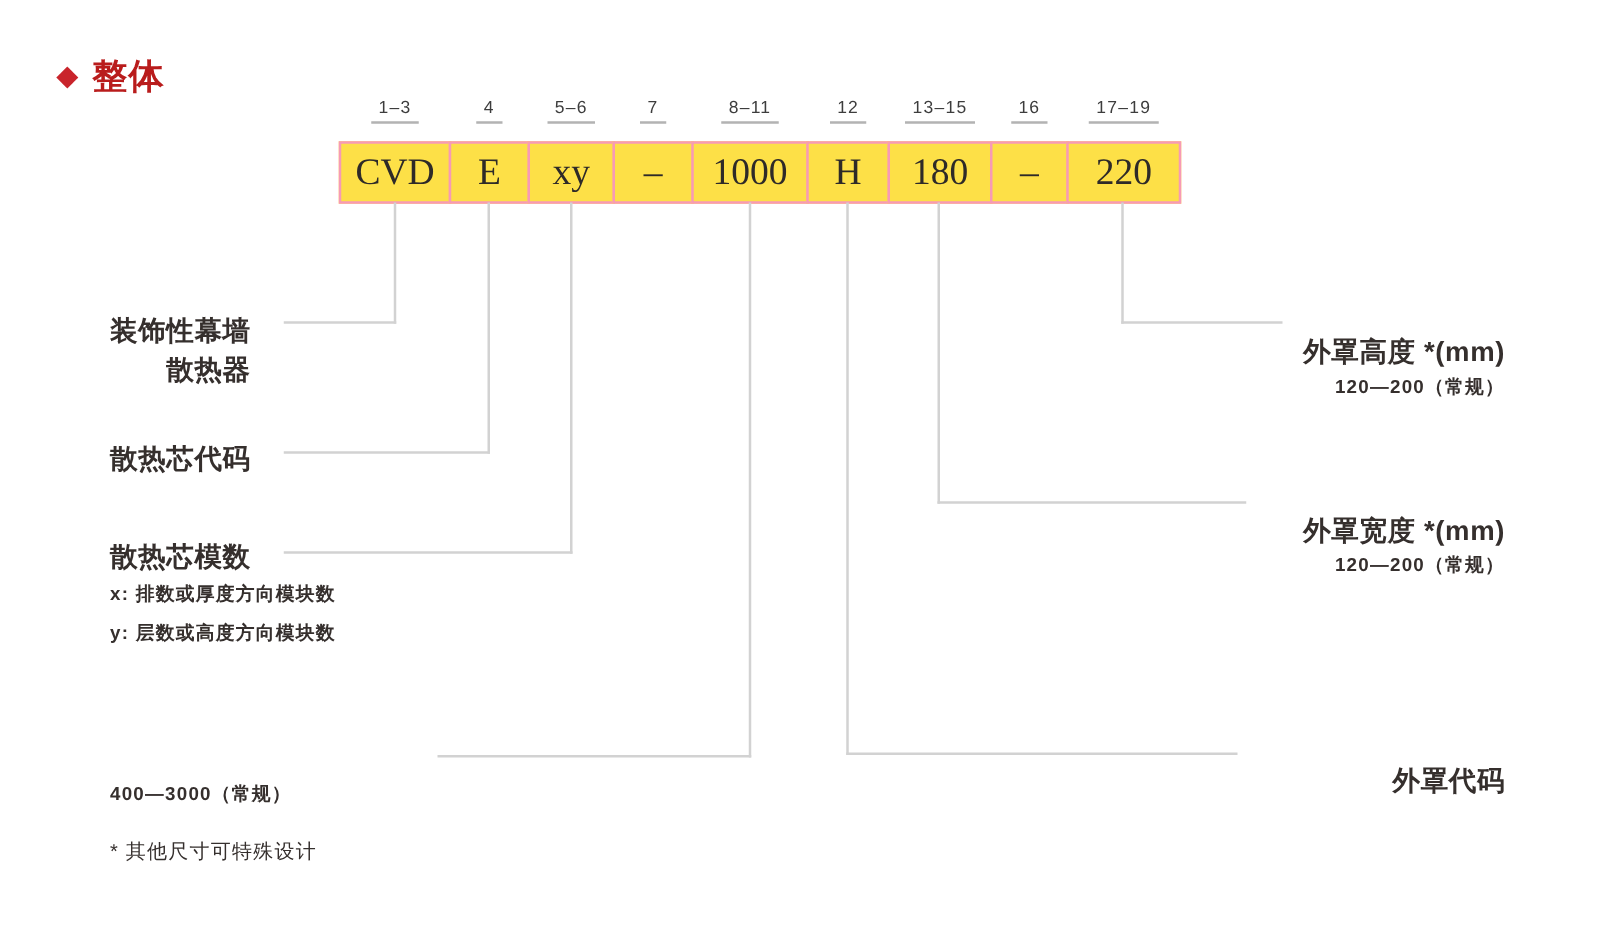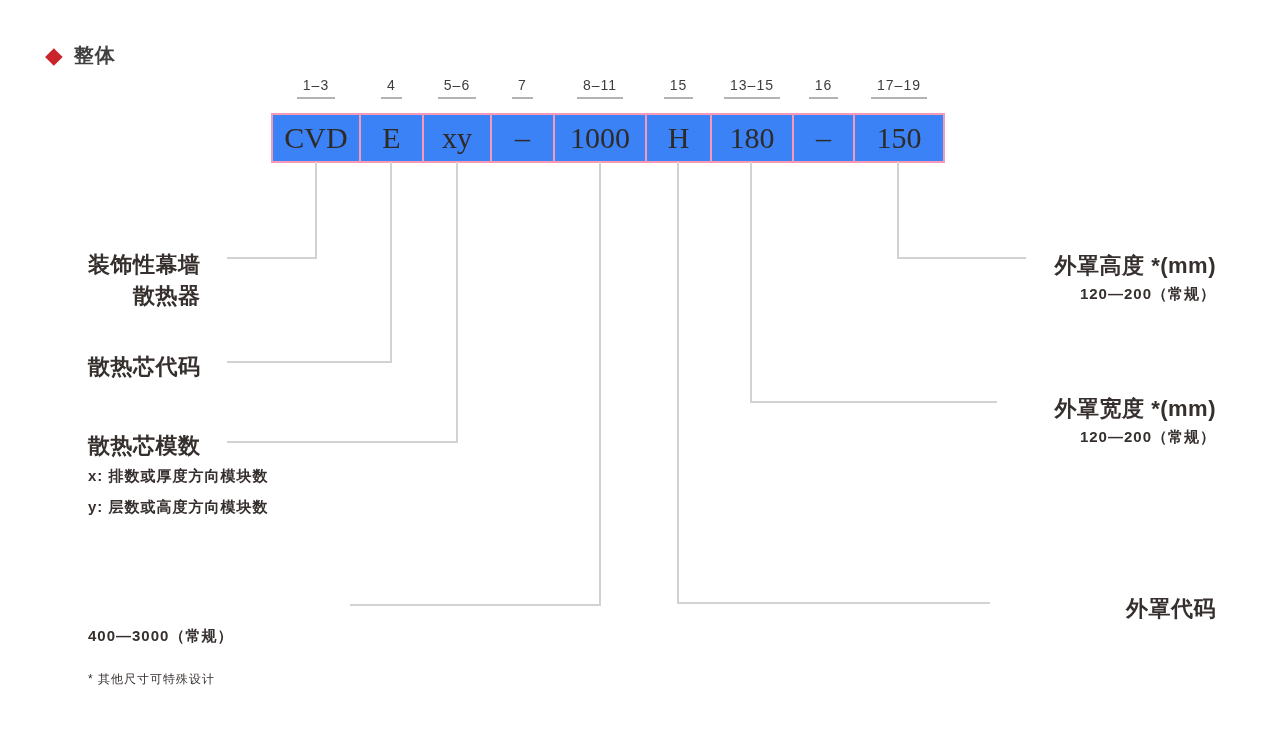--- a/index.html
+++ b/index.html
@@ -4,46 +4,46 @@
 <style>
   html,body{margin:0;padding:0;background:#fff;}
   #canvas{
     position:relative;width:1280px;height:748px;background:#ffffff;
     font-family:"Liberation Sans","DejaVu Sans",sans-serif;
     color:#352f2d;overflow:hidden;
   }
   
   .title-row{position:absolute;left:45px;top:42px;display:flex;align-items:center;gap:11px;}
   .title-diamond{color:#c9242b;font-size:23px;line-height:1;font-family:"DejaVu Sans",sans-serif;}
-  .title-text{color:#404040;font-size:20px;font-weight:bold;letter-spacing:1px;}
+  .title-text{color:#b91c1c;font-size:28px;font-weight:bold;letter-spacing:1px;}
   
   .code-col{position:absolute;top:78px;}
   .pos-label{height:27px;display:flex;justify-content:center;align-items:flex-start;}
   .pos-label span{
     display:inline-block;font-size:14px;color:#3d3d3d;letter-spacing:1px;
     padding:0 6px 4px 6px;border-bottom:2px solid #b3b3b3;line-height:1.1;
   }
   .code-box{
     position:absolute;top:35px;left:0;height:50px;width:100%;
-    box-sizing:border-box;border:2px solid #f79ab5;background:#3b82f6;
+    box-sizing:border-box;border:2px solid #f79ab5;background:#fde047;
     display:flex;align-items:center;justify-content:center;
     font-family:"Liberation Serif","DejaVu Serif",serif;
     font-size:30px;color:#2e2a28;
   }
   
   .vline{position:absolute;width:2px;background:#d2d2d2;}
   .hline{position:absolute;height:2px;background:#d2d2d2;}
   
   .ann{position:absolute;white-space:nowrap;}
   .ann-left{left:88px;text-align:right;}
-  .ann-right{right:64px;text-align:right;}
+  .ann-right{right:76px;text-align:right;margin-top:16px;}
   .ann-title{font-size:22px;font-weight:bold;letter-spacing:0.5px;line-height:31px;}
   .ann-title span{display:block;}
   .ann-sub{font-size:15px;font-weight:bold;letter-spacing:1px;line-height:1.3;}
-  .footnote{font-size:12px;letter-spacing:1px;}
+  .footnote{font-size:16px;letter-spacing:1px;}
 </style>
 </head>
 <body>
 
 <div id="canvas">
 
   <div class="title-row">
     <span class="title-diamond">◆</span>
     <span class="title-text">整体</span>
   </div>
@@ -73,41 +73,41 @@
     <div class="code-box">–</div>
   </div>
   <div class="code-col" style="left:553px;width:94px;">
     <div class="pos-label">
         <span>8–11</span>
       </div>
     <div class="code-box">1000</div>
   </div>
   <div class="code-col" style="left:645px;width:67px;">
     <div class="pos-label">
-        <span>15</span>
+        <span>12</span>
       </div>
     <div class="code-box">H</div>
   </div>
   <div class="code-col" style="left:710px;width:84px;">
     <div class="pos-label">
         <span>13–15</span>
       </div>
     <div class="code-box">180</div>
   </div>
   <div class="code-col" style="left:792px;width:63px;">
     <div class="pos-label">
         <span>16</span>
       </div>
     <div class="code-box">–</div>
   </div>
   <div class="code-col" style="left:853px;width:92px;">
     <div class="pos-label">
         <span>17–19</span>
       </div>
-    <div class="code-box">150</div>
+    <div class="code-box">220</div>
   </div>
 
   <div class="vline" style="left:315px;top:162px;height:97px;"></div>
   <div class="vline" style="left:390px;top:162px;height:201px;"></div>
   <div class="vline" style="left:456px;top:162px;height:281px;"></div>
   <div class="vline" style="left:599px;top:162px;height:444px;"></div>
   <div class="vline" style="left:677px;top:162px;height:442px;"></div>
   <div class="vline" style="left:750px;top:162px;height:241px;"></div>
   <div class="vline" style="left:897px;top:162px;height:97px;"></div>
 

